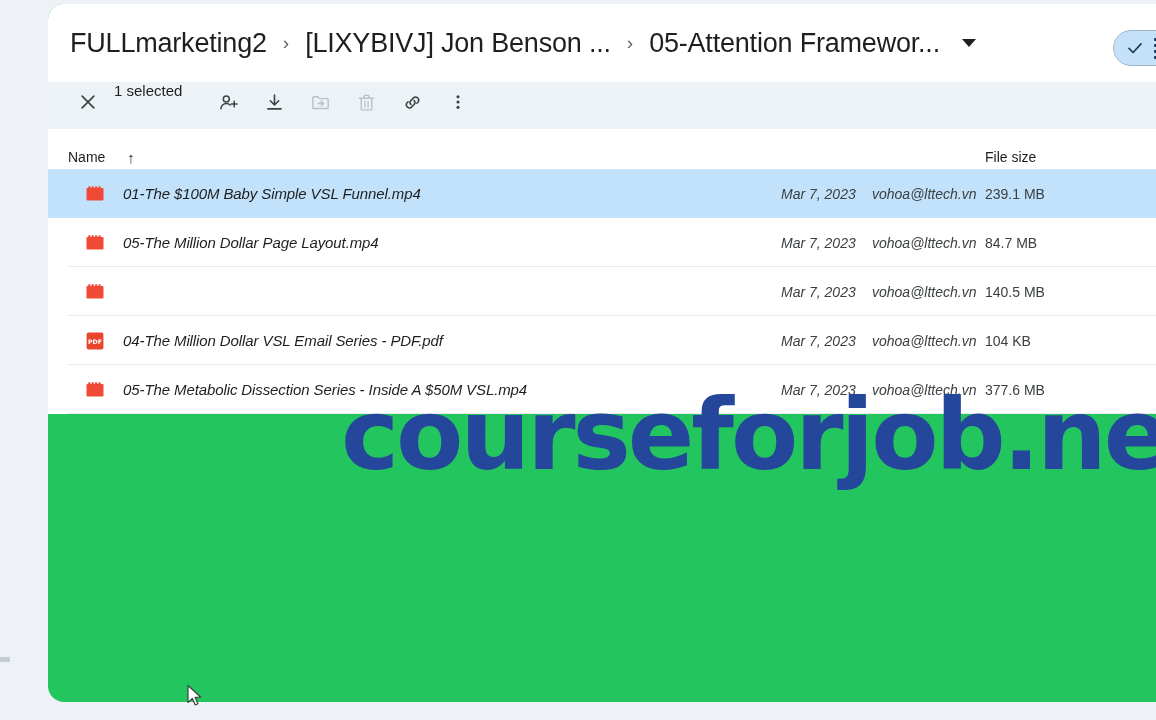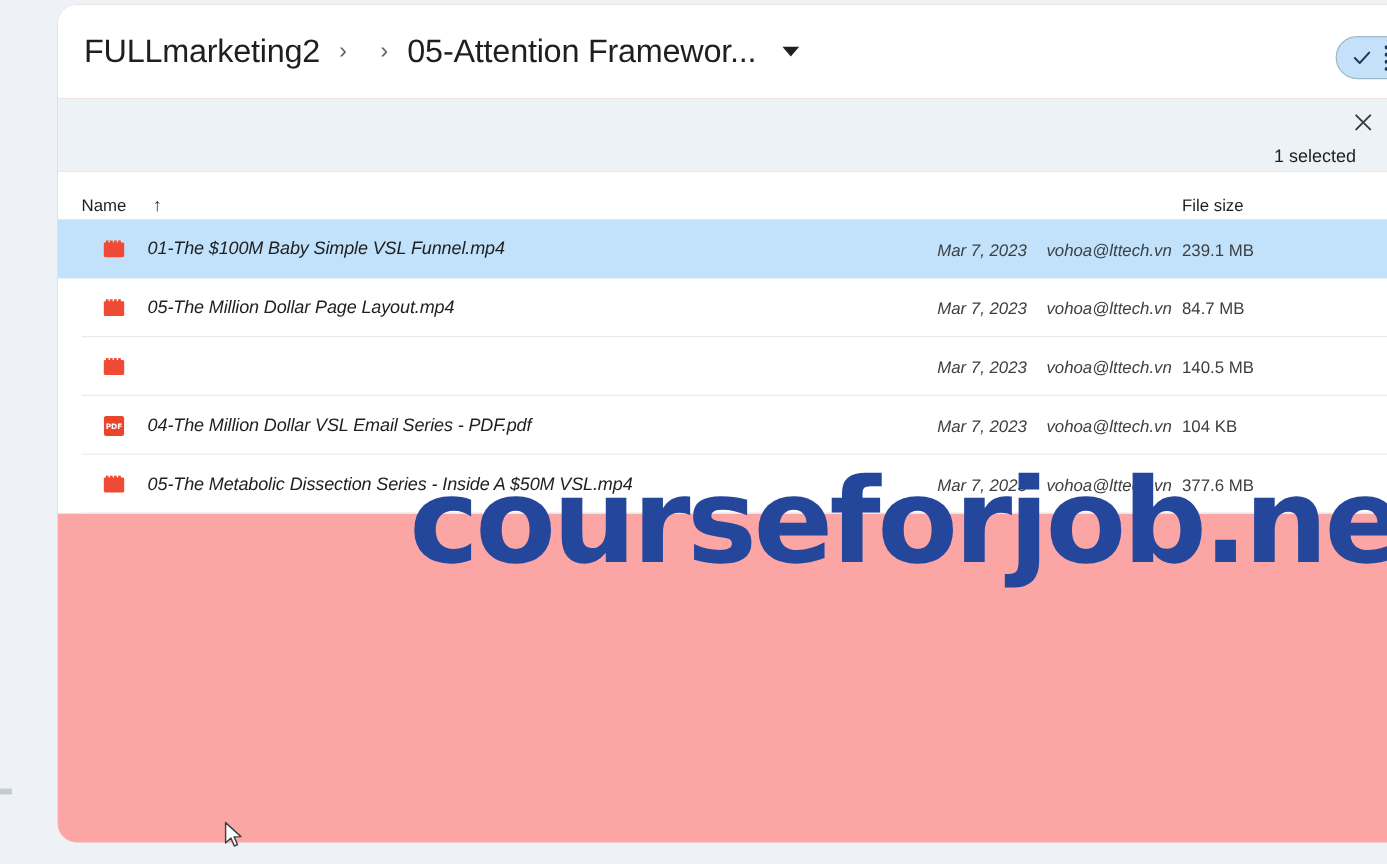--- a/index.html
+++ b/index.html
@@ -32,21 +32,21 @@
     border-radius: 1px;
   }
 
   
   #content-panel {
     position: absolute;
     left: 48px;
     top: 4px;
     width: 1108px;
     height: 698px;
-    background: #fca5a5;
+    background: #22c55e;
     border-top-left-radius: 16px;
     border-bottom-left-radius: 16px;
     overflow: hidden;
   }
 
   
   #header-bar {
     position: relative;
     height: 78px;
     background: #ffffff;
@@ -121,26 +121,25 @@
     display: block;
     width: 22px;
     height: 3px;
     background: #1b3a5c;
     border-radius: 1px;
   }
 
   
   #selection-toolbar {
     position: relative;
-    height: 61px;
+    height: 47px;
     background: #ecf2f5;
     display: flex;
-    align-items: flex-end;
+    align-items: flex-start;
     padding-left: 20px;
-    flex-direction: column;
   }
 
   .tool-btn {
     width: 40px;
     height: 40px;
     display: flex;
     align-items: center;
     justify-content: center;
     border-radius: 50%;
     cursor: pointer;
@@ -291,20 +290,21 @@
 
   <div class="left-rail-mark"></div>
 
   <div id="content-panel">
 
     <div id="header-bar">
 
       <div id="breadcrumb">
         <span class="crumb">FULLmarketing2</span>
         <span class="crumb-sep">›</span>
+        <span class="crumb">[LIXYBIVJ] Jon Benson ...</span>
         <span class="crumb-sep">›</span>
         <span class="crumb">05-Attention Framewor...</span>
         <span class="crumb-caret"></span>
       </div>
 
       <div id="view-toggle">
         <svg class="chk" viewBox="0 0 24 24">
           <path d="M4 12.5 L9.5 18 L20 6.5" fill="none" stroke="#1b3a5c" stroke-width="2.2" stroke-linecap="round" stroke-linejoin="round"></path>
         </svg>
         <span class="lines">

